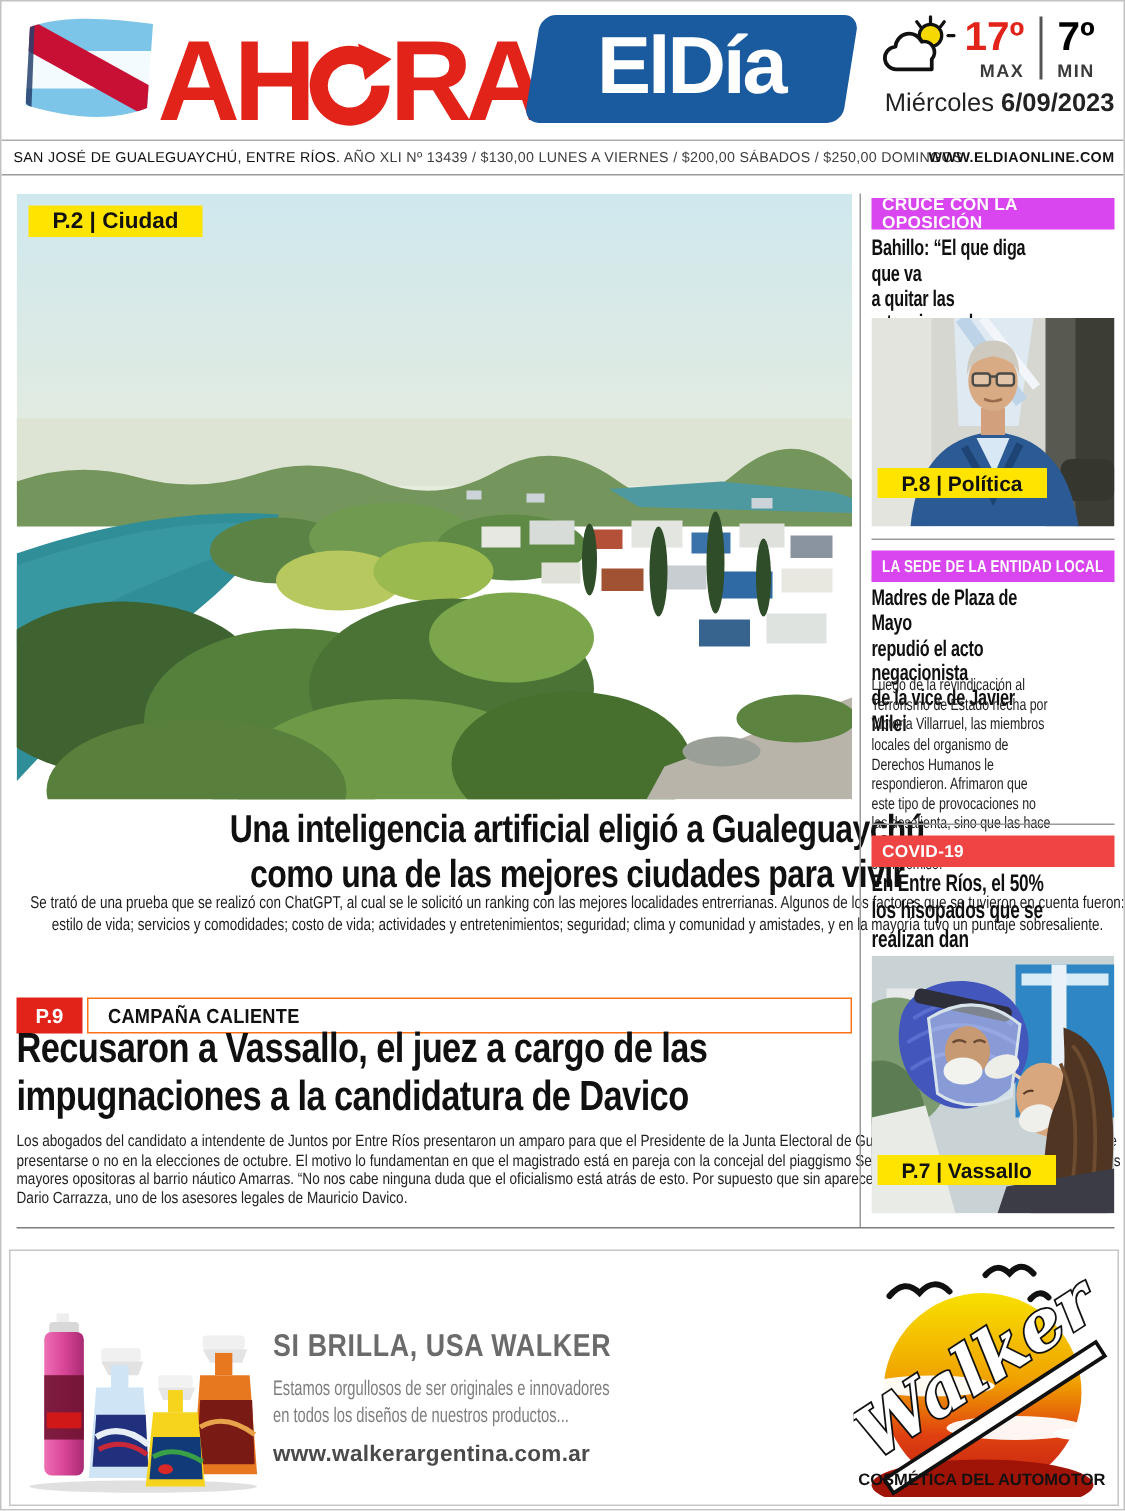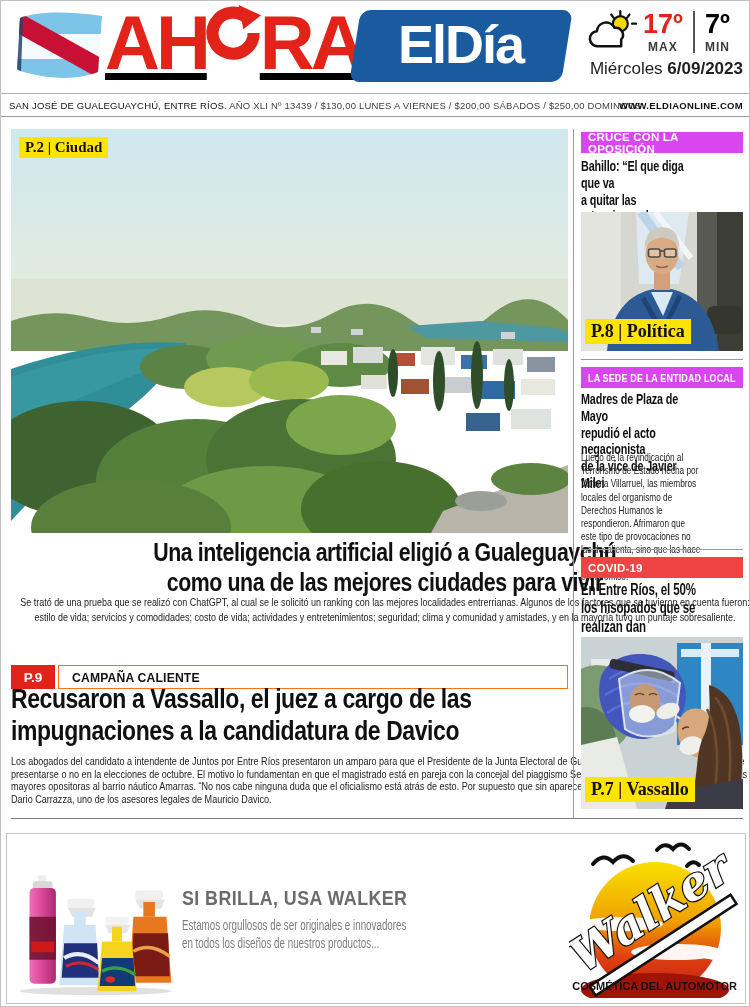--- a/index.html
+++ b/index.html
@@ -16,46 +16,46 @@
   .cx85 { width:117.6%; transform:scaleX(.85); transform-origin:0 0; }
   .cx84 { width:119.0%; transform:scaleX(.84); transform-origin:0 0; }
   .cx82 { width:121.9%; transform:scaleX(.82); transform-origin:0 0; }
   .cx78 { width:128.2%; transform:scaleX(.78); transform-origin:0 0; }
   .cx75 { width:133.3%; transform:scaleX(.75); transform-origin:0 0; }
   .cx72 { width:138.9%; transform:scaleX(.72); transform-origin:0 0; }
   .cx70 { width:142.8%; transform:scaleX(.70); transform-origin:0 0; }
   .preline { white-space:pre-line; }
 
   
-  .ahora { left:104px; top:4px; height:76px; display:flex; align-items:flex-start;text-decoration:underline; }
+  .ahora { left:104px; top:16px; height:76px; display:flex; align-items:flex-end; }
   .ahora span { font-size:76px; font-weight:700; color:#e2231a; letter-spacing:-4px; line-height:1; }
   .ahora svg { margin:0 -2px 6px -1px; }
   .eldia { left:354px; top:9px; width:212px; height:72px; background:#1a5a9e;
            border-radius:10px; transform:skewX(-9deg); display:flex; align-items:center; justify-content:center; }
   .eldia .inner { transform:skewX(9deg); color:#fff; font-size:54px; font-weight:700; letter-spacing:-2px; line-height:1; padding-bottom:4px; }
 
   .weather { left:586px; top:6px; width:158px; height:50px; display:flex; align-items:center; gap:6px; }
-  .temp-col { display:flex; flex-direction:column; align-items:center; line-height:1; }
+  .temp-col { display:flex; flex-direction:column; align-items:flex-end; line-height:1; }
   .temp-max { color:#e2231a; font-size:27px; font-weight:700; }
   .temp-min { color:#000000; font-size:27px; font-weight:700; }
   .temp-lbl { color:#3a3a3a; font-size:12px; font-weight:700; letter-spacing:1px; margin-top:3px; }
   .temp-div { width:2px; height:42px; background:#555; margin:0 4px; }
   .edition-date { right:6px; top:58px; font-size:17px; color:#222; text-align:right; }
   .edition-date b { font-weight:700; }
 
   
   .infoline { left:0; top:92px; width:750px; height:24px;
               border-top:1px solid #adadad; border-bottom:1px solid #9a9a9a; }
   .infoline .lft { position:absolute; left:8px; top:6px; font-size:9.5px; font-weight:400; letter-spacing:.2px; color:#111; }
   .infoline .lft .rest { color:#3f3f3f; }
   .infoline .rgt { position:absolute; right:8px; top:6px; font-size:9.5px; font-weight:700; letter-spacing:.3px; color:#111; }
 
   
-  .ytag { background:#ffe400; color:#111; font-family:Liberation Serif, serif;
-          font-weight:700; padding:2px 6px; display:inline-block; }
+  .ytag { background:#ffe400; color:#111; font-family:Liberation Sans, sans-serif;
+          font-weight:700; padding:2px 16px; display:inline-block; }
   .rkick { background:#d946ef; color:#fff; font-weight:700; display:flex; align-items:center; }
   .bkick { background:#ef4444; color:#fff; font-weight:700; display:flex; align-items:center; }
 
   
   .main-photo { left:10px; top:128px; width:557px; height:404px; overflow:hidden; }
   .main-photo svg { display:block; }
   .tag-ciudad { position:absolute; left:8px; top:8px; font-size:15px; }
   .photo-badge { position:absolute; left:50%; transform:translateX(-50%); bottom:5px;
                  background:#e2231a; color:#fff; font-size:10.5px; font-weight:700;
                  letter-spacing:.6px; padding:6px 13px; }
@@ -77,21 +77,21 @@
   .vdiv { left:572px; top:128px; width:1px; height:689px; background:#9a9a9a; }
   .hrule { left:10px; top:817px; width:732px; height:1px; background:#7d7d7d; }
   .sdiv { left:580px; width:162px; height:1px; background:#9a9a9a; }
 
   
   .sb { left:580px; width:162px; }
   .sb-kick { height:21px; font-size:11.5px; letter-spacing:.2px; padding:0 7px; justify-content:space-between; }
   .sb-hl { font-weight:700; color:#101010; line-height:1.12; letter-spacing:-.2px; }
   .sb-photo { overflow:hidden; }
   .sb-photo svg { display:block; }
-  .sb-tag { position:absolute; left:4px; bottom:7px; font-size:18px; }
+  .sb-tag { position:absolute; left:4px; bottom:19px; font-size:14px; }
 
   
   .adbox { left:5px; top:832px; width:740px; height:171px; border:1px solid #c6c6c6; background:#fff; }
   .ad-headline { position:absolute; left:175px; top:52px; font-size:21px; font-weight:700;
                  letter-spacing:.5px; color:#6b6b6b; }
   .ad-body { position:absolute; left:175px; top:82px; font-size:14px; line-height:1.3; color:#7d7d7d; }
   .ad-web { position:absolute; left:175px; top:127px; font-size:15px; font-weight:700; color:#4a4a4a; letter-spacing:.2px; }
 </style>
 </head>
 <body>
@@ -360,20 +360,21 @@
       <rect x="120" y="74" width="12" height="18" fill="#f6d41e"></rect>
       <polygon points="108,92 144,92 150,152 102,152" fill="#f6d41e"></polygon>
       <polygon points="108,112 146,112 148,146 105,146" fill="#103a78"></polygon>
       <path d="M108,128 Q126,118 148,132" stroke="#3aa048" stroke-width="4" fill="none"></path>
       <ellipse cx="118" cy="138" rx="6" ry="4" fill="#d82828"></ellipse>
     </svg>
 
     <div class="ad-headline cx85">SI BRILLA, USA WALKER</div>
     <div class="ad-body cx70 preline">Estamos orgullosos de ser originales e innovadores
 en todos los diseños de nuestros productos...</div>
+    <div class="ad-web">www.walkerargentina.com.ar</div>
 
     <svg class="abs" style="right:4px; top:4px;" width="172" height="160" viewBox="0 0 172 160">
       <defs>
         <linearGradient id="sung" x1="0" y1="0" x2="0" y2="1">
           <stop offset="0" stop-color="#f8e000"></stop>
             <stop offset=".45" stop-color="#f0a000"></stop>
           <stop offset=".72" stop-color="#e04010"></stop>
             <stop offset="1" stop-color="#c02010"></stop>
         </linearGradient>
       </defs>

